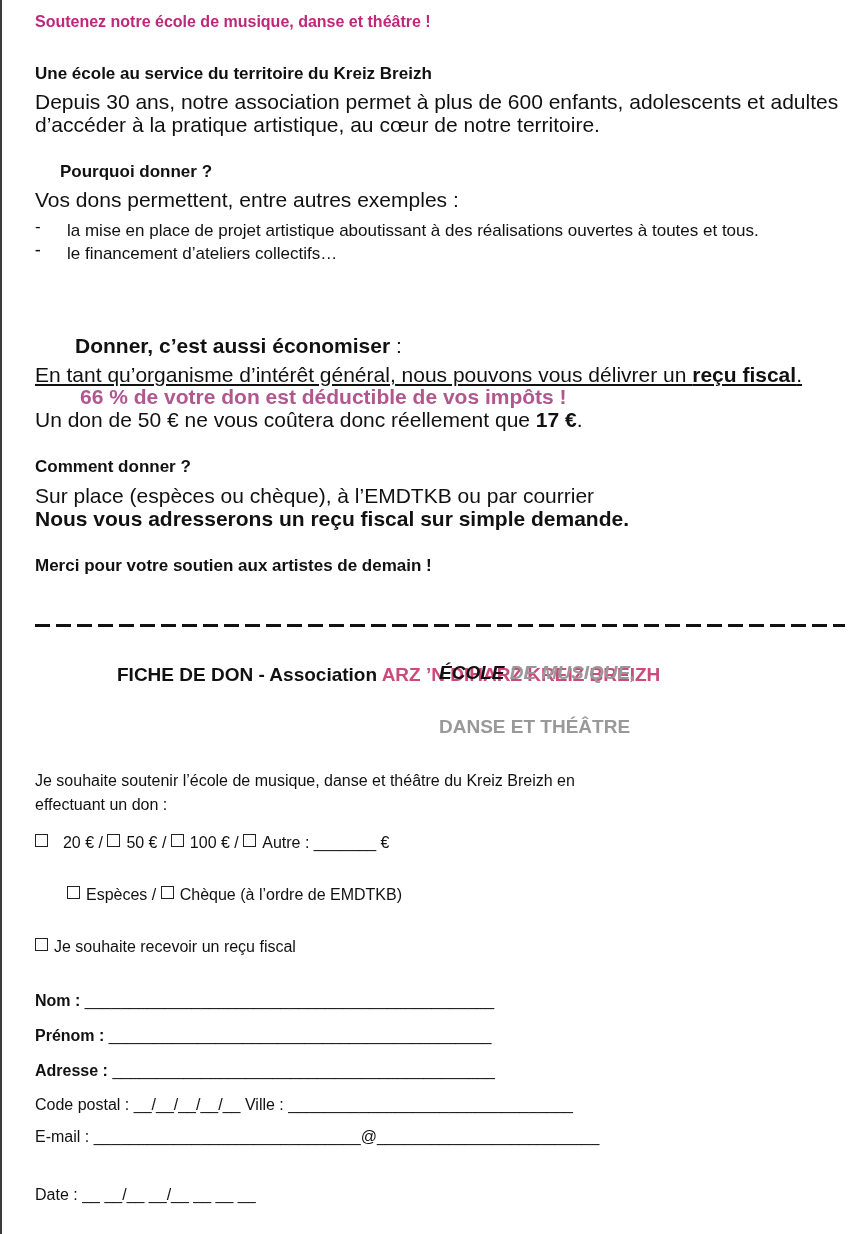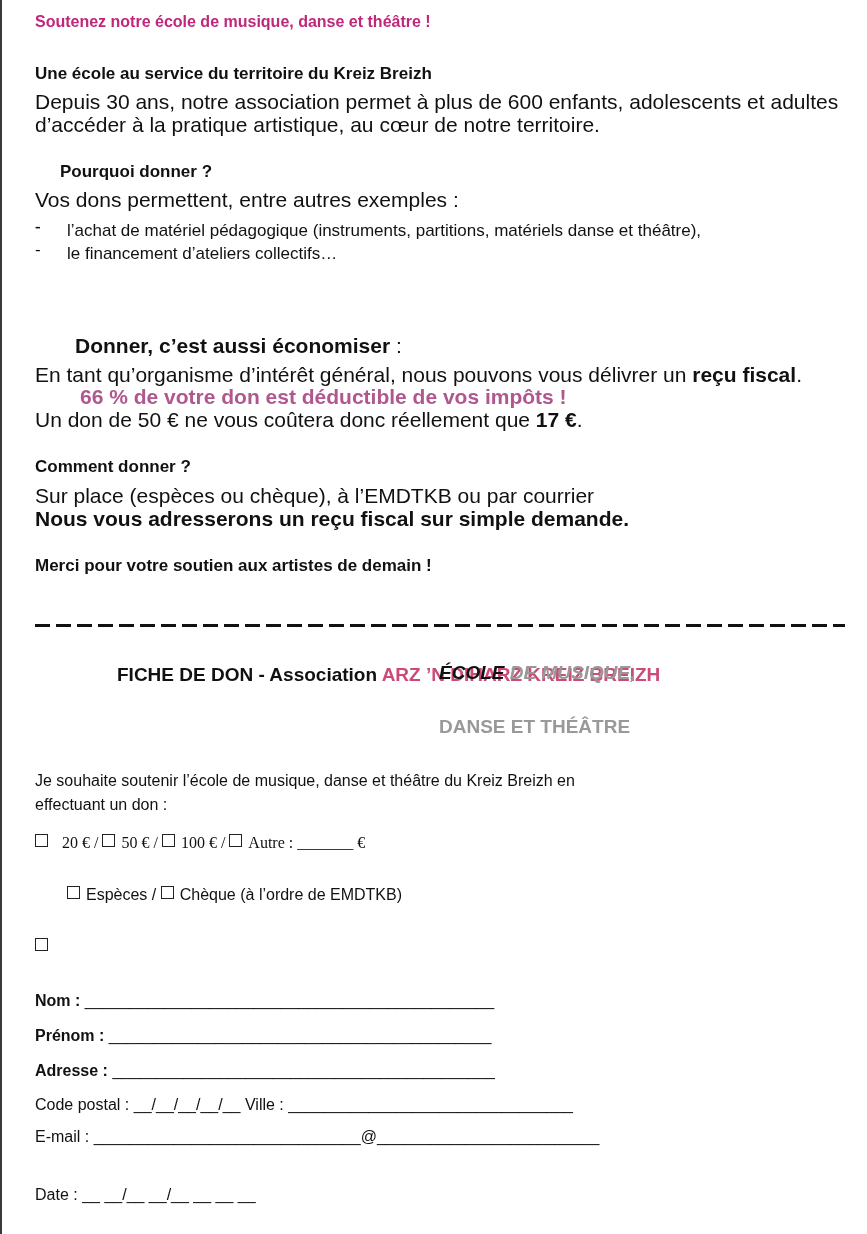--- a/index.html
+++ b/index.html
@@ -35,59 +35,59 @@
 
   <div class="abs title">Soutenez notre école de musique, danse et théâtre !</div>
 
   <div class="abs h" style="top:64px;">Une école au service du territoire du Kreiz Breizh</div>
   <div class="abs p" style="top:90px;">Depuis 30 ans, notre association permet à plus de 600 enfants, adolescents et adultes</div>
   <div class="abs p" style="top:113px;">d’accéder à la pratique artistique, au cœur de notre territoire.</div>
 
   <div class="abs h" style="top:162px;margin-left:25px;">Pourquoi donner ?</div>
   <div class="abs p" style="top:188px;">Vos dons permettent, entre autres exemples :</div>
   <ul class="bullets">
+    <li><span class="dash">-</span><span>la mise en place de projet artistique aboutissant à des réalisations ouvertes à toutes et tous.</span></li>
     <li><span class="dash">-</span></li>
-    <li><span class="dash">-</span><span>l’achat de matériel pédagogique (instruments, partitions, matériels danse et théâtre),</span></li>
     <li><span class="dash">-</span><span>le financement d’ateliers collectifs…</span></li>
   </ul>
 
   <div class="abs p" style="top:334px;margin-left:40px;"><b>Donner, c’est aussi économiser</b><span> :</span></div>
-  <div class="abs p" style="top:363px;"><span>En tant qu’organisme d’intérêt général, nous pouvons vous délivrer un </span><b>reçu fiscal</b><span>.</span></div>
+  <div class="abs p" style="top:363px;text-decoration:underline;"><span>En tant qu’organisme d’intérêt général, nous pouvons vous délivrer un </span><b>reçu fiscal</b><span>.</span></div>
   <div class="abs p pink2" style="top:385px;">66 % de votre don est déductible de vos impôts !</div>
   <div class="abs p" style="top:408px;"><span>Un don de 50 € ne vous coûtera donc réellement que </span><b>17 €</b><span>.</span></div>
 
   <div class="abs h" style="top:457px;">Comment donner ?</div>
   <div class="abs p" style="top:484px;">Sur place (espèces ou chèque), à l’EMDTKB ou par courrier</div>
   <div class="abs p label-b" style="top:507px;">Nous vous adresserons un reçu fiscal sur simple demande.</div>
 
   <div class="abs h" style="top:556px;">Merci pour votre soutien aux artistes de demain !</div>
 
   <div class="dashline"></div>
 
   <div class="abs fiche" style="left:82px; top:664px;"><span>FICHE DE DON - Association </span><span class="rose">ARZ ’N DIHARZ KREIZ BREIZH</span></div>
   <div class="abs fiche" style="left:404px; top:662px;font-style:italic;"><span>ÉCOLE</span><span class="grey"> DE MUSIQUE,</span></div>
   <div class="abs fiche grey" style="left:404px; top:716px;">DANSE ET THÉÂTRE</div>
 
   <div class="abs form-text" style="top:768px;">Je souhaite soutenir l’école de musique, danse et théâtre du Kreiz Breizh en</div>
   <div class="abs form-text" style="top:792px;">effectuant un don :</div>
 
-  <div class="abs form-text" style="top:830px;font-family:Liberation Serif, serif;">
+  <div class="abs form-text" style="top:830px;">
     <span class="box"></span>&nbsp;&nbsp;<span>20 € /</span>
     <span class="box"></span><span>50 € /</span>
     <span class="box"></span><span>100 € /</span>
     <span class="box"></span><span>Autre : _______ €</span>
   </div>
 
   <div class="abs form-text" style="left:20px; top:882px;padding-left:12px;">
     <span class="box"></span><span>Espèces /</span>
     <span class="box"></span><span>Chèque (à l’ordre de EMDTKB)</span>
   </div>
 
   <div class="abs form-text" style="top:934px;">
-    <span class="box"></span>
+    <span class="box"></span><span>Je souhaite recevoir un reçu fiscal</span>
   </div>
 
   <div class="abs form-text" style="top:988px;"><span class="label-b">Nom :</span> <span>______________________________________________</span></div>
   <div class="abs form-text" style="top:1023px;"><span class="label-b">Prénom :</span> <span>___________________________________________</span></div>
   <div class="abs form-text" style="top:1058px;"><span class="label-b">Adresse :</span> <span>___________________________________________</span></div>
   <div class="abs form-text" style="top:1092px;"><span>Code postal :</span> <span>__/__/__/__/__</span> <span>Ville :</span> <span>________________________________</span></div>
   <div class="abs form-text" style="top:1124px;"><span>E-mail :</span> <span>______________________________@_________________________</span></div>
 
   <div class="abs form-text" style="top:1182px;"><span>Date :</span> <span>__ __/__ __/__ __ __ __</span></div>
   <div class="abs form-text" style="left:354px; top:1248px;">Signature :</div>

